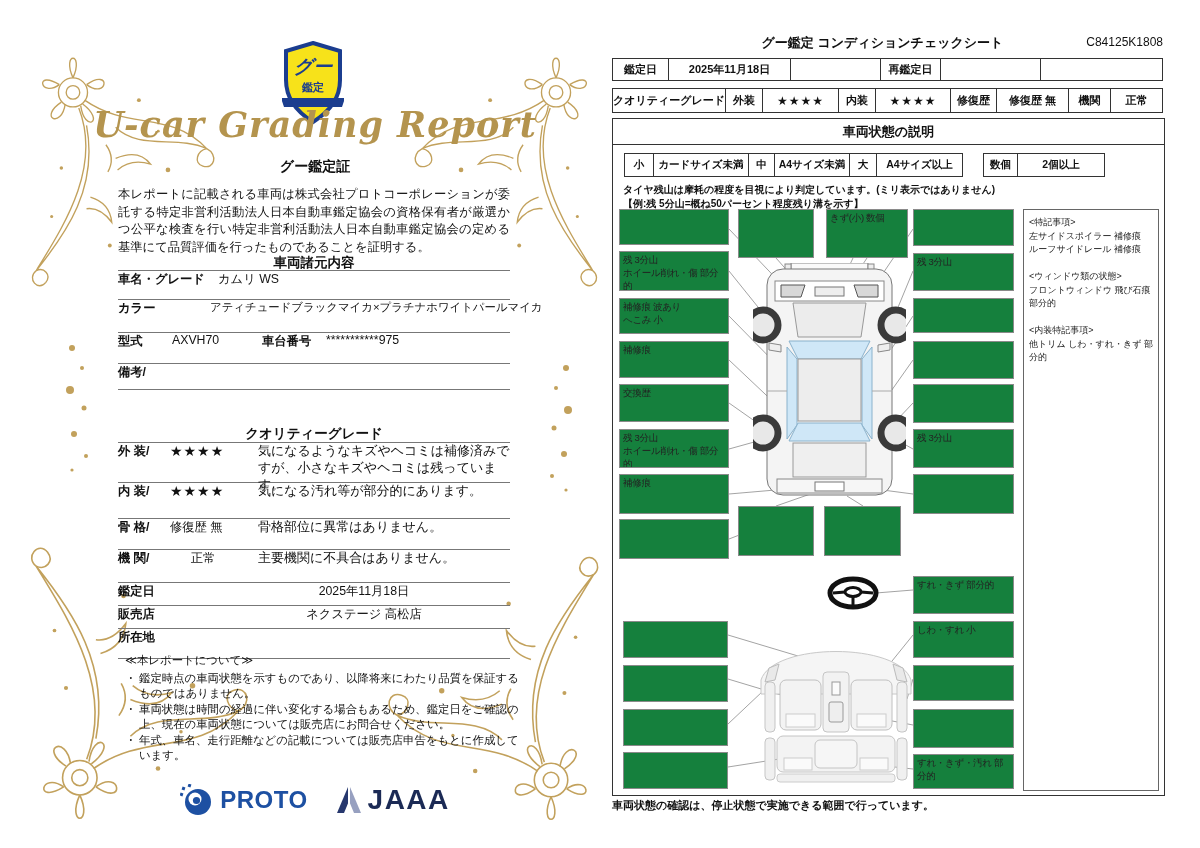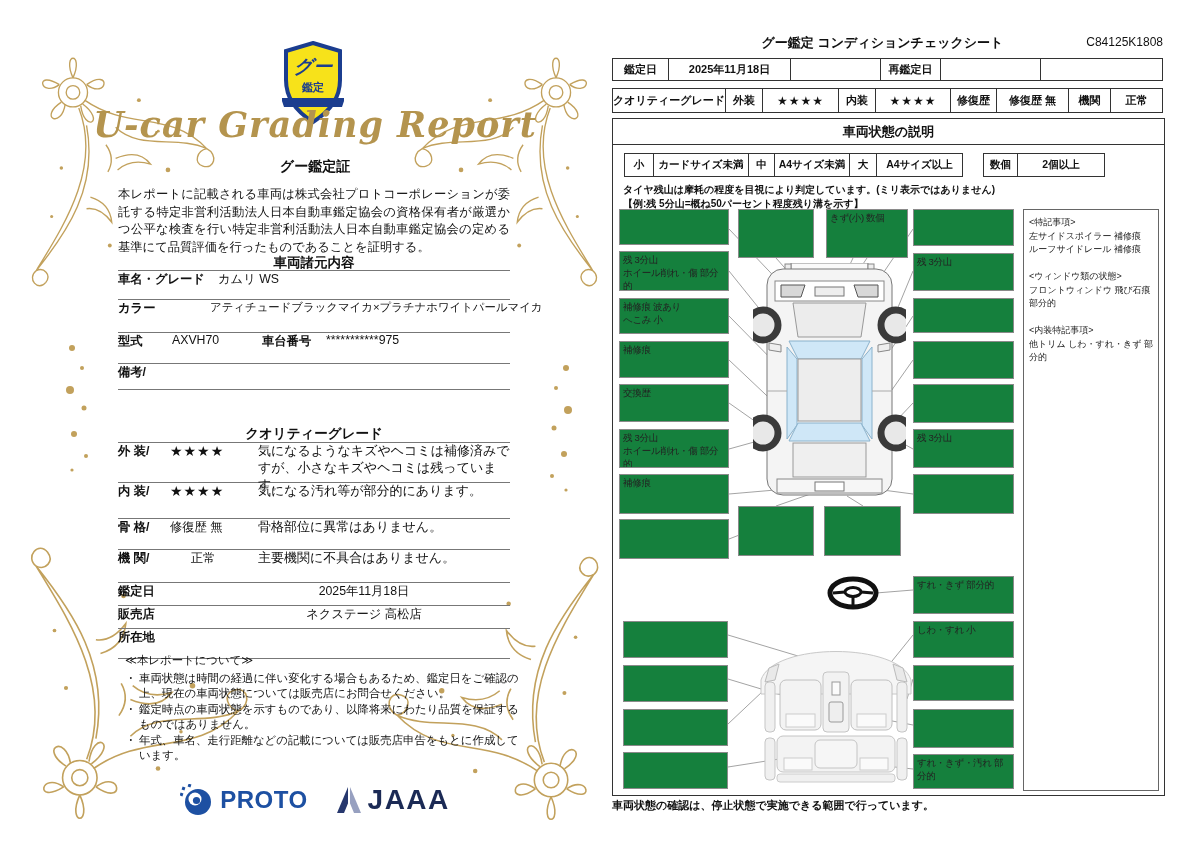--- a/index.html
+++ b/index.html
@@ -187,22 +187,22 @@
       <span class="lab" style="width:100px">販売店</span>
       <span class="info-val">ネクステージ 高松店</span>
     </div>
     <div class="row bb" style="height:31px">
       <span class="lab" style="width:100px">所在地</span>
     </div>
   </div>
 
   <div class="about">
     <div class="about-h">≪本レポートについて≫</div>
+    <div class="about-item">鑑定時点の車両状態を示すものであり、以降将来にわたり品質を保証するものではありません。</div>
     <div class="about-item">車両状態は時間の経過に伴い変化する場合もあるため、鑑定日をご確認の上、現在の車両状態については販売店にお問合せください。</div>
-    <div class="about-item">鑑定時点の車両状態を示すものであり、以降将来にわたり品質を保証するものではありません。</div>
     <div class="about-item">年式、車名、走行距離などの記載については販売店申告をもとに作成しています。</div>
   </div>
 
   <div class="logos">
     <div class="logo-unit">
       <svg width="34" height="32" viewBox="0 0 34 32">
         <rect x="2" y="3" width="3" height="3" fill="#1d50a2" transform="rotate(20 3.5 4.5)"></rect>
         <rect x="8" y="0" width="3" height="3" fill="#1d50a2" transform="rotate(20 9.5 1.5)"></rect>
         <rect x="0" y="9" width="3" height="3" fill="#1d50a2" transform="rotate(20 1.5 10.5)"></rect>
         <circle cx="18" cy="18" r="13" fill="#1d50a2"></circle>

